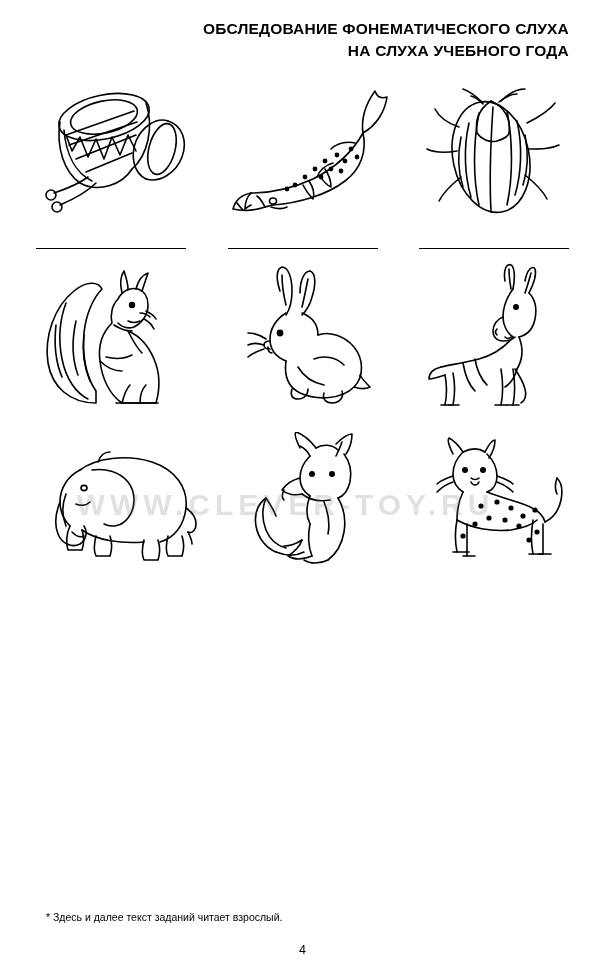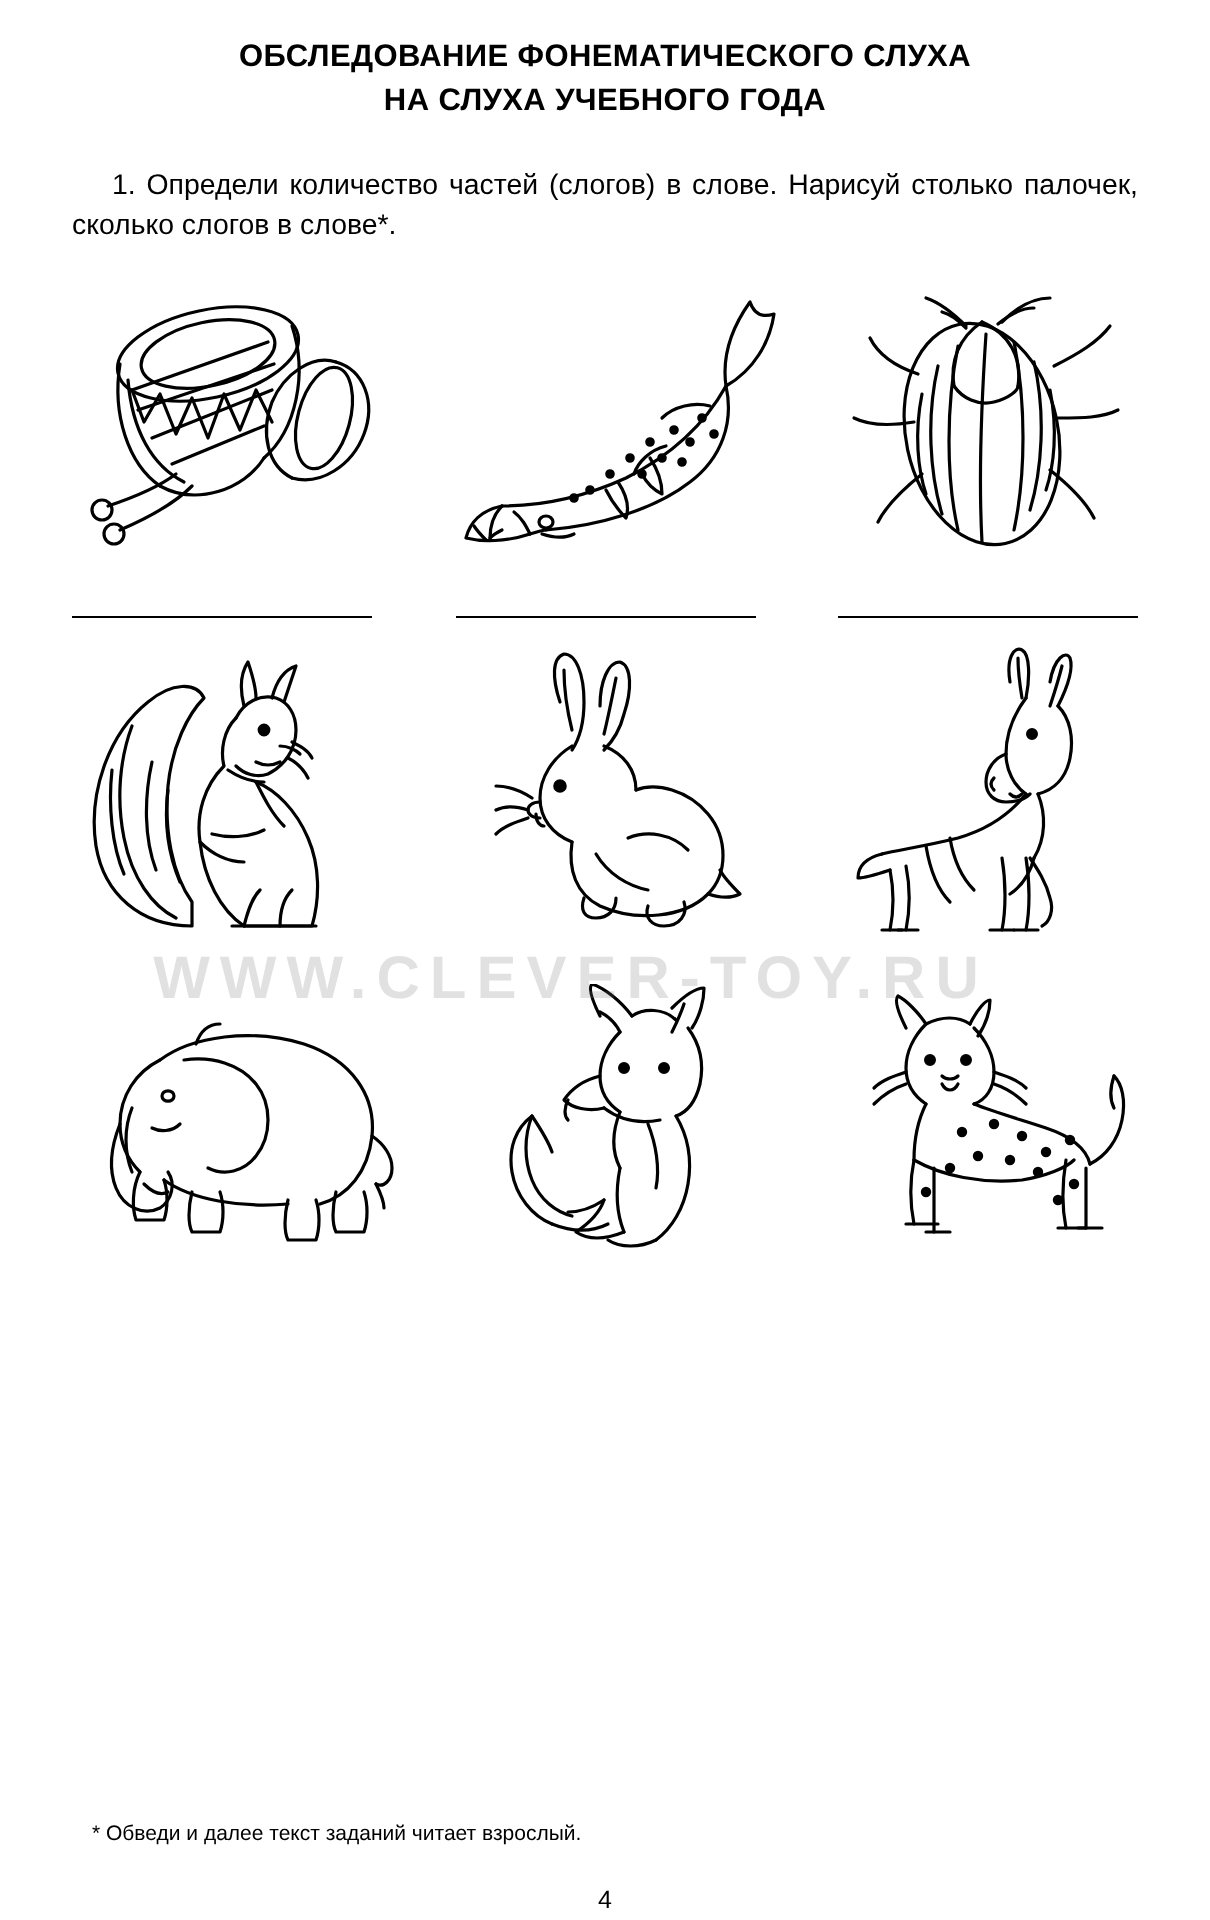--- a/index.html
+++ b/index.html
@@ -16,21 +16,21 @@
     overflow: hidden;
   }
   .page {
     position: relative;
     width: 605px;
     height: 960px;
     box-sizing: border-box;
     padding: 0 36px;
   }
   .title {
-    text-align: center;
+    text-align: right;
     font-weight: bold;
     font-size: 15.5px;
     letter-spacing: 0.2px;
     line-height: 1.45;
     margin-top: 18px;
     margin-bottom: 0;
   }
   .title .line {
     display: block;
   }
@@ -60,21 +60,21 @@
     margin-bottom: 2px;
   }
   .rule {
     width: 150px;
     height: 1px;
     background: #000;
   }
   .watermark {
     position: absolute;
     left: 0;
-    top: 455px;
+    top: 470px;
     width: 571px;
     text-align: center;
     font-size: 30px;
     font-weight: bold;
     letter-spacing: 5px;
     color: rgba(120,120,120,0.22);
     pointer-events: none;
     user-select: none;
     font-family: "Liberation Sans", sans-serif;
   }
@@ -99,21 +99,20 @@
 
 <div class="page">
 
   <div class="watermark">WWW.CLEVER-TOY.RU</div>
 
   <h1 class="title">
     <span class="line">ОБСЛЕДОВАНИЕ ФОНЕМАТИЧЕСКОГО СЛУХА</span>
     <span class="line">НА СЛУХА УЧЕБНОГО ГОДА</span>
   </h1>
 
-  <p class="task task-1">1. Определи количество частей (слогов) в слове. Нарисуй столько палочек, сколько слогов в слове*.</p>
 
   <div class="figs">
 
     <div class="fig">
       <svg width="165" height="155" viewBox="0 0 165 155" fill="none" stroke="#000" stroke-width="1.6" stroke-linecap="round" stroke-linejoin="round">
         <ellipse cx="68" cy="40" rx="46" ry="22" transform="rotate(-12 68 40)"></ellipse>
         <path d="M24 45 C20 70, 28 95, 44 106"></path>
         <path d="M110 26 C118 50, 112 78, 96 92"></path>
         <path d="M44 106 C62 116, 86 108, 96 92"></path>
         <path d="M28 53 C30 78, 40 96, 56 104"></path>
@@ -365,16 +364,16 @@
         <circle cx="100" cy="94" r="1.8" fill="#000"></circle>
         <circle cx="56" cy="92" r="1.8" fill="#000"></circle>
         <circle cx="116" cy="78" r="1.8" fill="#000"></circle>
         <circle cx="118" cy="100" r="1.8" fill="#000"></circle>
         <circle cx="110" cy="108" r="1.8" fill="#000"></circle>
         <circle cx="44" cy="104" r="1.8" fill="#000"></circle>
       </svg>
     </div>
   </div>
 
-  <div class="footnote">* Обведи и далее текст заданий читает взрослый.</div>
+  <div class="footnote">* Здесь и далее текст заданий читает взрослый.</div>
   <div class="page-number">4</div>
 
 </div>
 
 </body></html>

